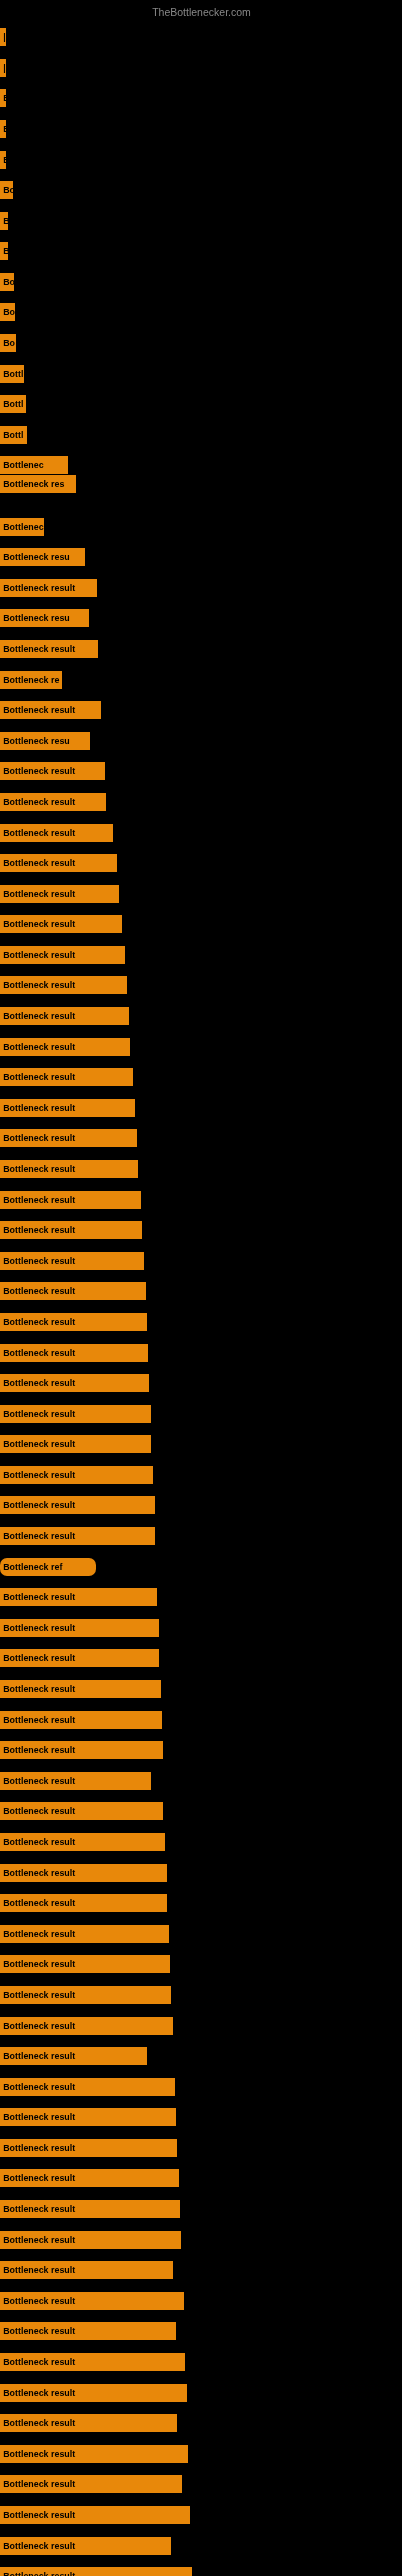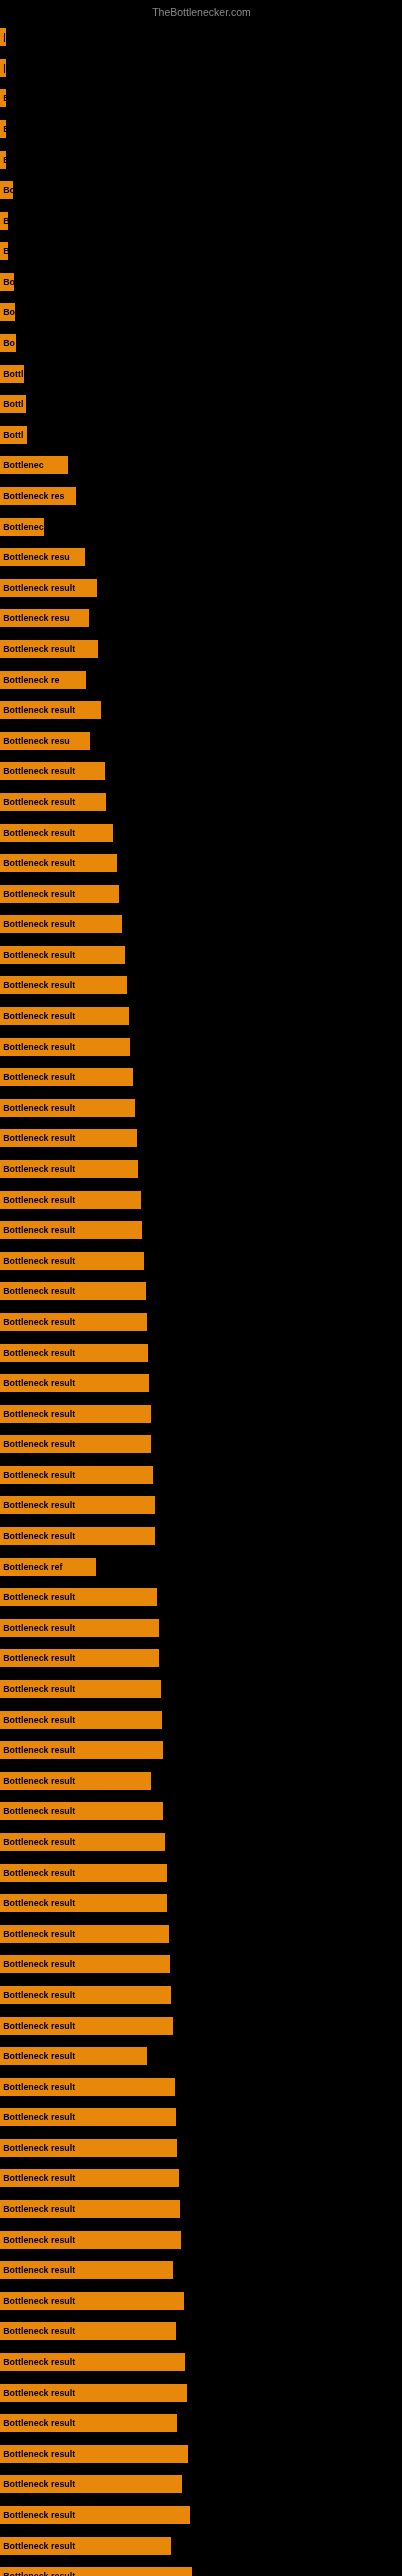--- a/index.html
+++ b/index.html
@@ -91,40 +91,40 @@
     </div>
     <div class="bar-container" style="top: 395px;">
       <span class="bar-label" style="width: 26px; overflow: hidden;">Bottl</span>
     </div>
     <div class="bar-container" style="top: 426px;">
       <span class="bar-label" style="width: 27px; overflow: hidden;">Bottl</span>
     </div>
     <div class="bar-container" style="top: 456px;">
       <span class="bar-label" style="width: 68px; overflow: hidden;">Bottlenec</span>
     </div>
-    <div class="bar-container" style="top: 487px;">
+    <div class="bar-container" style="top: 475px;">
       <span class="bar-label" style="width: 76px; overflow: hidden;">Bottleneck res</span>
     </div>
     <div class="bar-container" style="top: 518px;">
       <span class="bar-label" style="width: 44px; overflow: hidden;">Bottleneck</span>
     </div>
     <div class="bar-container" style="top: 548px;">
       <span class="bar-label" style="width: 85px; overflow: hidden;">Bottleneck resu</span>
     </div>
     <div class="bar-container" style="top: 579px;">
       <span class="bar-label" style="width: 97px; overflow: hidden;">Bottleneck result</span>
     </div>
     <div class="bar-container" style="top: 609px;">
       <span class="bar-label" style="width: 89px; overflow: hidden;">Bottleneck resu</span>
     </div>
     <div class="bar-container" style="top: 640px;">
       <span class="bar-label" style="width: 98px; overflow: hidden;">Bottleneck result</span>
     </div>
     <div class="bar-container" style="top: 671px;">
-      <span class="bar-label" style="width: 86px; overflow: hidden;">Bottleneck re</span>
+      <span class="bar-label" style="width: 62px; overflow: hidden;">Bottleneck re</span>
     </div>
     <div class="bar-container" style="top: 701px;">
       <span class="bar-label" style="width: 101px; overflow: hidden;">Bottleneck result</span>
     </div>
     <div class="bar-container" style="top: 732px;">
       <span class="bar-label" style="width: 90px; overflow: hidden;">Bottleneck resu</span>
     </div>
     <div class="bar-container" style="top: 762px;">
       <span class="bar-label" style="width: 105px; overflow: hidden;">Bottleneck result</span>
     </div>
@@ -197,21 +197,21 @@
     <div class="bar-container" style="top: 1466px;">
       <span class="bar-label" style="width: 153px; overflow: hidden;">Bottleneck result</span>
     </div>
     <div class="bar-container" style="top: 1496px;">
       <span class="bar-label" style="width: 155px; overflow: hidden;">Bottleneck result</span>
     </div>
     <div class="bar-container" style="top: 1527px;">
       <span class="bar-label" style="width: 155px; overflow: hidden;">Bottleneck result</span>
     </div>
     <div class="bar-container" style="top: 1558px;">
-      <span class="bar-label" style="width: 96px; overflow: hidden;">Bottleneck ref</span>
+      <span class="bar-label" style="width: 96px; overflow: hidden; border-radius: 7px;">Bottleneck ref</span>
     </div>
     <div class="bar-container" style="top: 1588px;">
       <span class="bar-label" style="width: 157px; overflow: hidden;">Bottleneck result</span>
     </div>
     <div class="bar-container" style="top: 1619px;">
       <span class="bar-label" style="width: 159px; overflow: hidden;">Bottleneck result</span>
     </div>
     <div class="bar-container" style="top: 1649px;">
       <span class="bar-label" style="width: 159px; overflow: hidden;">Bottleneck result</span>
     </div>

